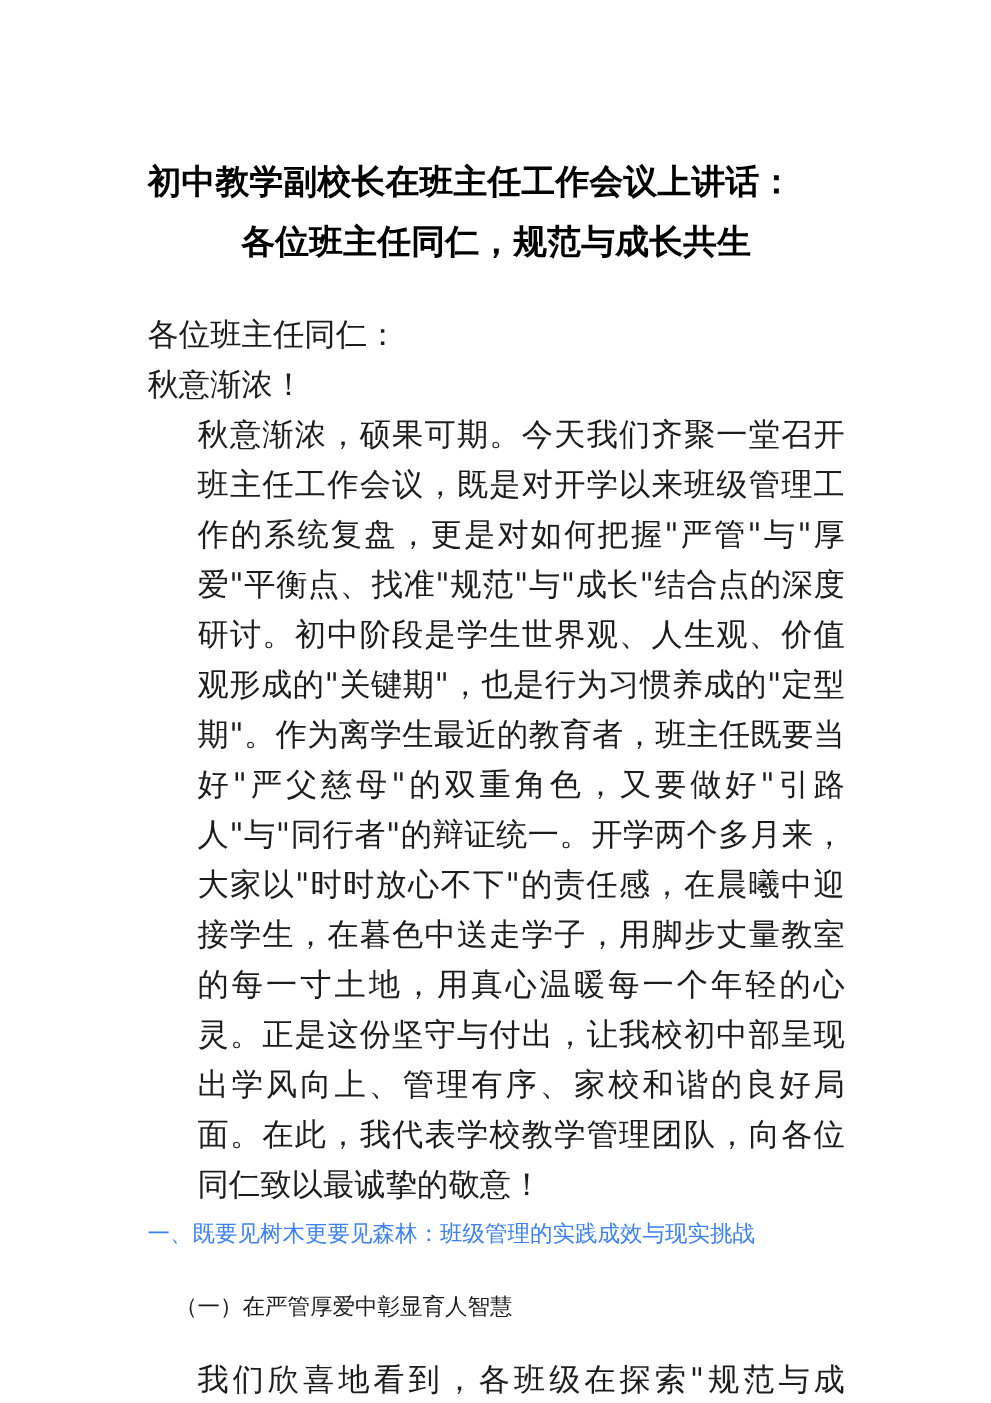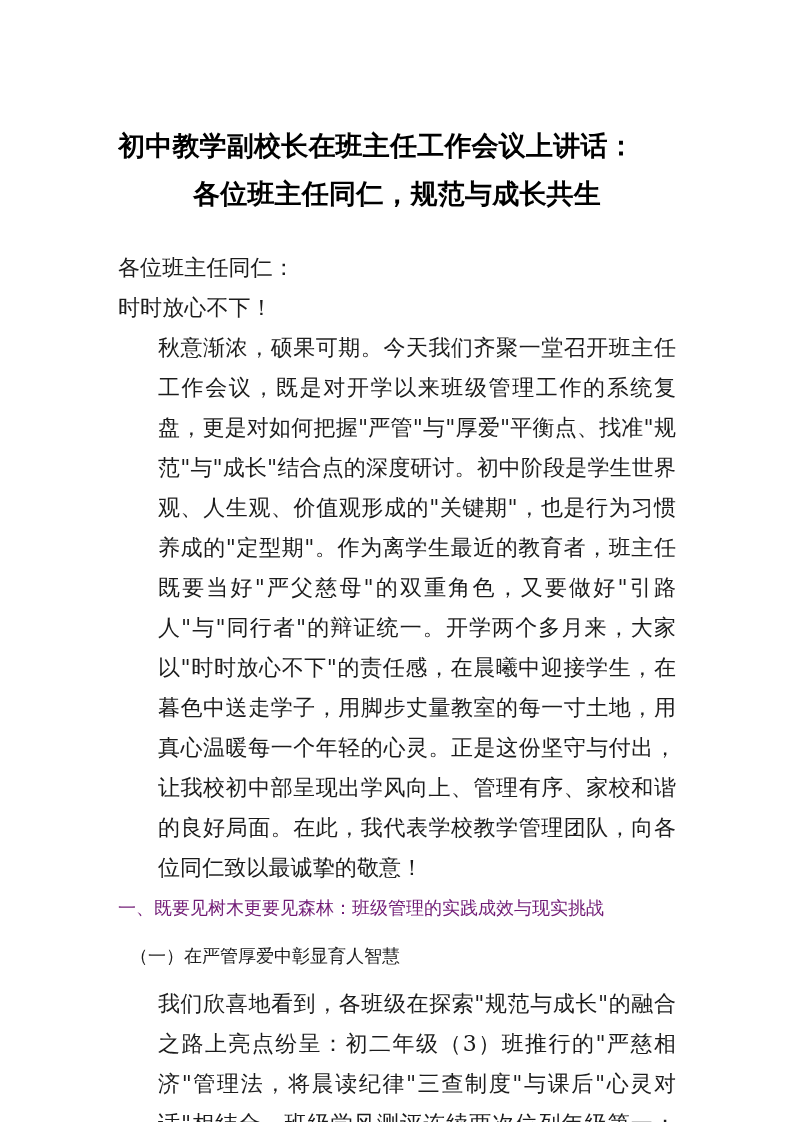--- a/index.html
+++ b/index.html
@@ -44,21 +44,21 @@
     padding-top: 122px;
     white-space: nowrap;
   }
   .title-line-2 {
     display: block;
     text-align: center;
     white-space: nowrap;
   }
   .para {
     margin: 0;
-    font-size: 22px;
+    font-size: 25px;
     line-height: 40px;
     text-align: justify;
     text-justify: inter-ideograph;
     letter-spacing: 0.1px;
     color: #1c1c1c;
   }
   .para-salutation {
     margin-top: 30px;
   }
   .para-greeting {
@@ -67,25 +67,25 @@
   .para-body {
     margin-top: 0px;
     margin-left: 40px;
   }
   .heading-1 {
     margin: 0;
     font-size: 18px;
     font-weight: normal;
     line-height: 40px;
     text-align: left;
-    color: #701a75;
+    color: #3b82f6;
     white-space: nowrap;
   }
   .heading-2 {
-    margin: 8px;
+    margin: 18px;
     font-size: 18px;
     font-weight: normal;
     line-height: 40px;
     text-align: left;
     color: #1c1c1c;
     text-indent: 4px;
     white-space: nowrap;
   }
   .para-tight {
     text-align: justify;
@@ -101,21 +101,21 @@
 <div class="page">
   <div class="content clip-bottom">
 
     <h1 class="doc-title">
       <span class="title-line-1">初中教学副校长在班主任工作会议上讲话：</span>
       <span class="title-line-2">各位班主任同仁，规范与成长共生</span>
     </h1>
 
     <p class="para para-salutation">各位班主任同仁：</p>
 
-    <p class="para para-greeting">时时放心不下！</p>
+    <p class="para para-greeting">秋意渐浓！</p>
 
     <p class="para para-body para-tight">秋意渐浓，硕果可期。今天我们齐聚一堂召开班主任工作会议，既是对开学以来班级管理工作的系统复盘，更是对如何把握"严管"与"厚爱"平衡点、找准"规范"与"成长"结合点的深度研讨。初中阶段是学生世界观、人生观、价值观形成的"关键期"，也是行为习惯养成的"定型期"。作为离学生最近的教育者，班主任既要当好"严父慈母"的双重角色，又要做好"引路人"与"同行者"的辩证统一。开学两个多月来，大家以"时时放心不下"的责任感，在晨曦中迎接学生，在暮色中送走学子，用脚步丈量教室的每一寸土地，用真心温暖每一个年轻的心灵。正是这份坚守与付出，让我校初中部呈现出学风向上、管理有序、家校和谐的良好局面。在此，我代表学校教学管理团队，向各位同仁致以最诚挚的敬意！</p>
 
     <p class="heading-1">一、既要见树木更要见森林：班级管理的实践成效与现实挑战</p>
 
     <p class="heading-2">（一）在严管厚爱中彰显育人智慧</p>
 
     <p class="para para-body para-tight">我们欣喜地看到，各班级在探索"规范与成长"的融合之路上亮点纷呈：初二年级（3）班推行的"严慈相济"管理法，将晨读纪律"三查制度"与课后"心灵对话"相结合，班级学风测评连续两次位列年级第一；初一年级（1）班创新的"成长契约"模式，让学生自主制定班规并签字</p>
 
   </div>

